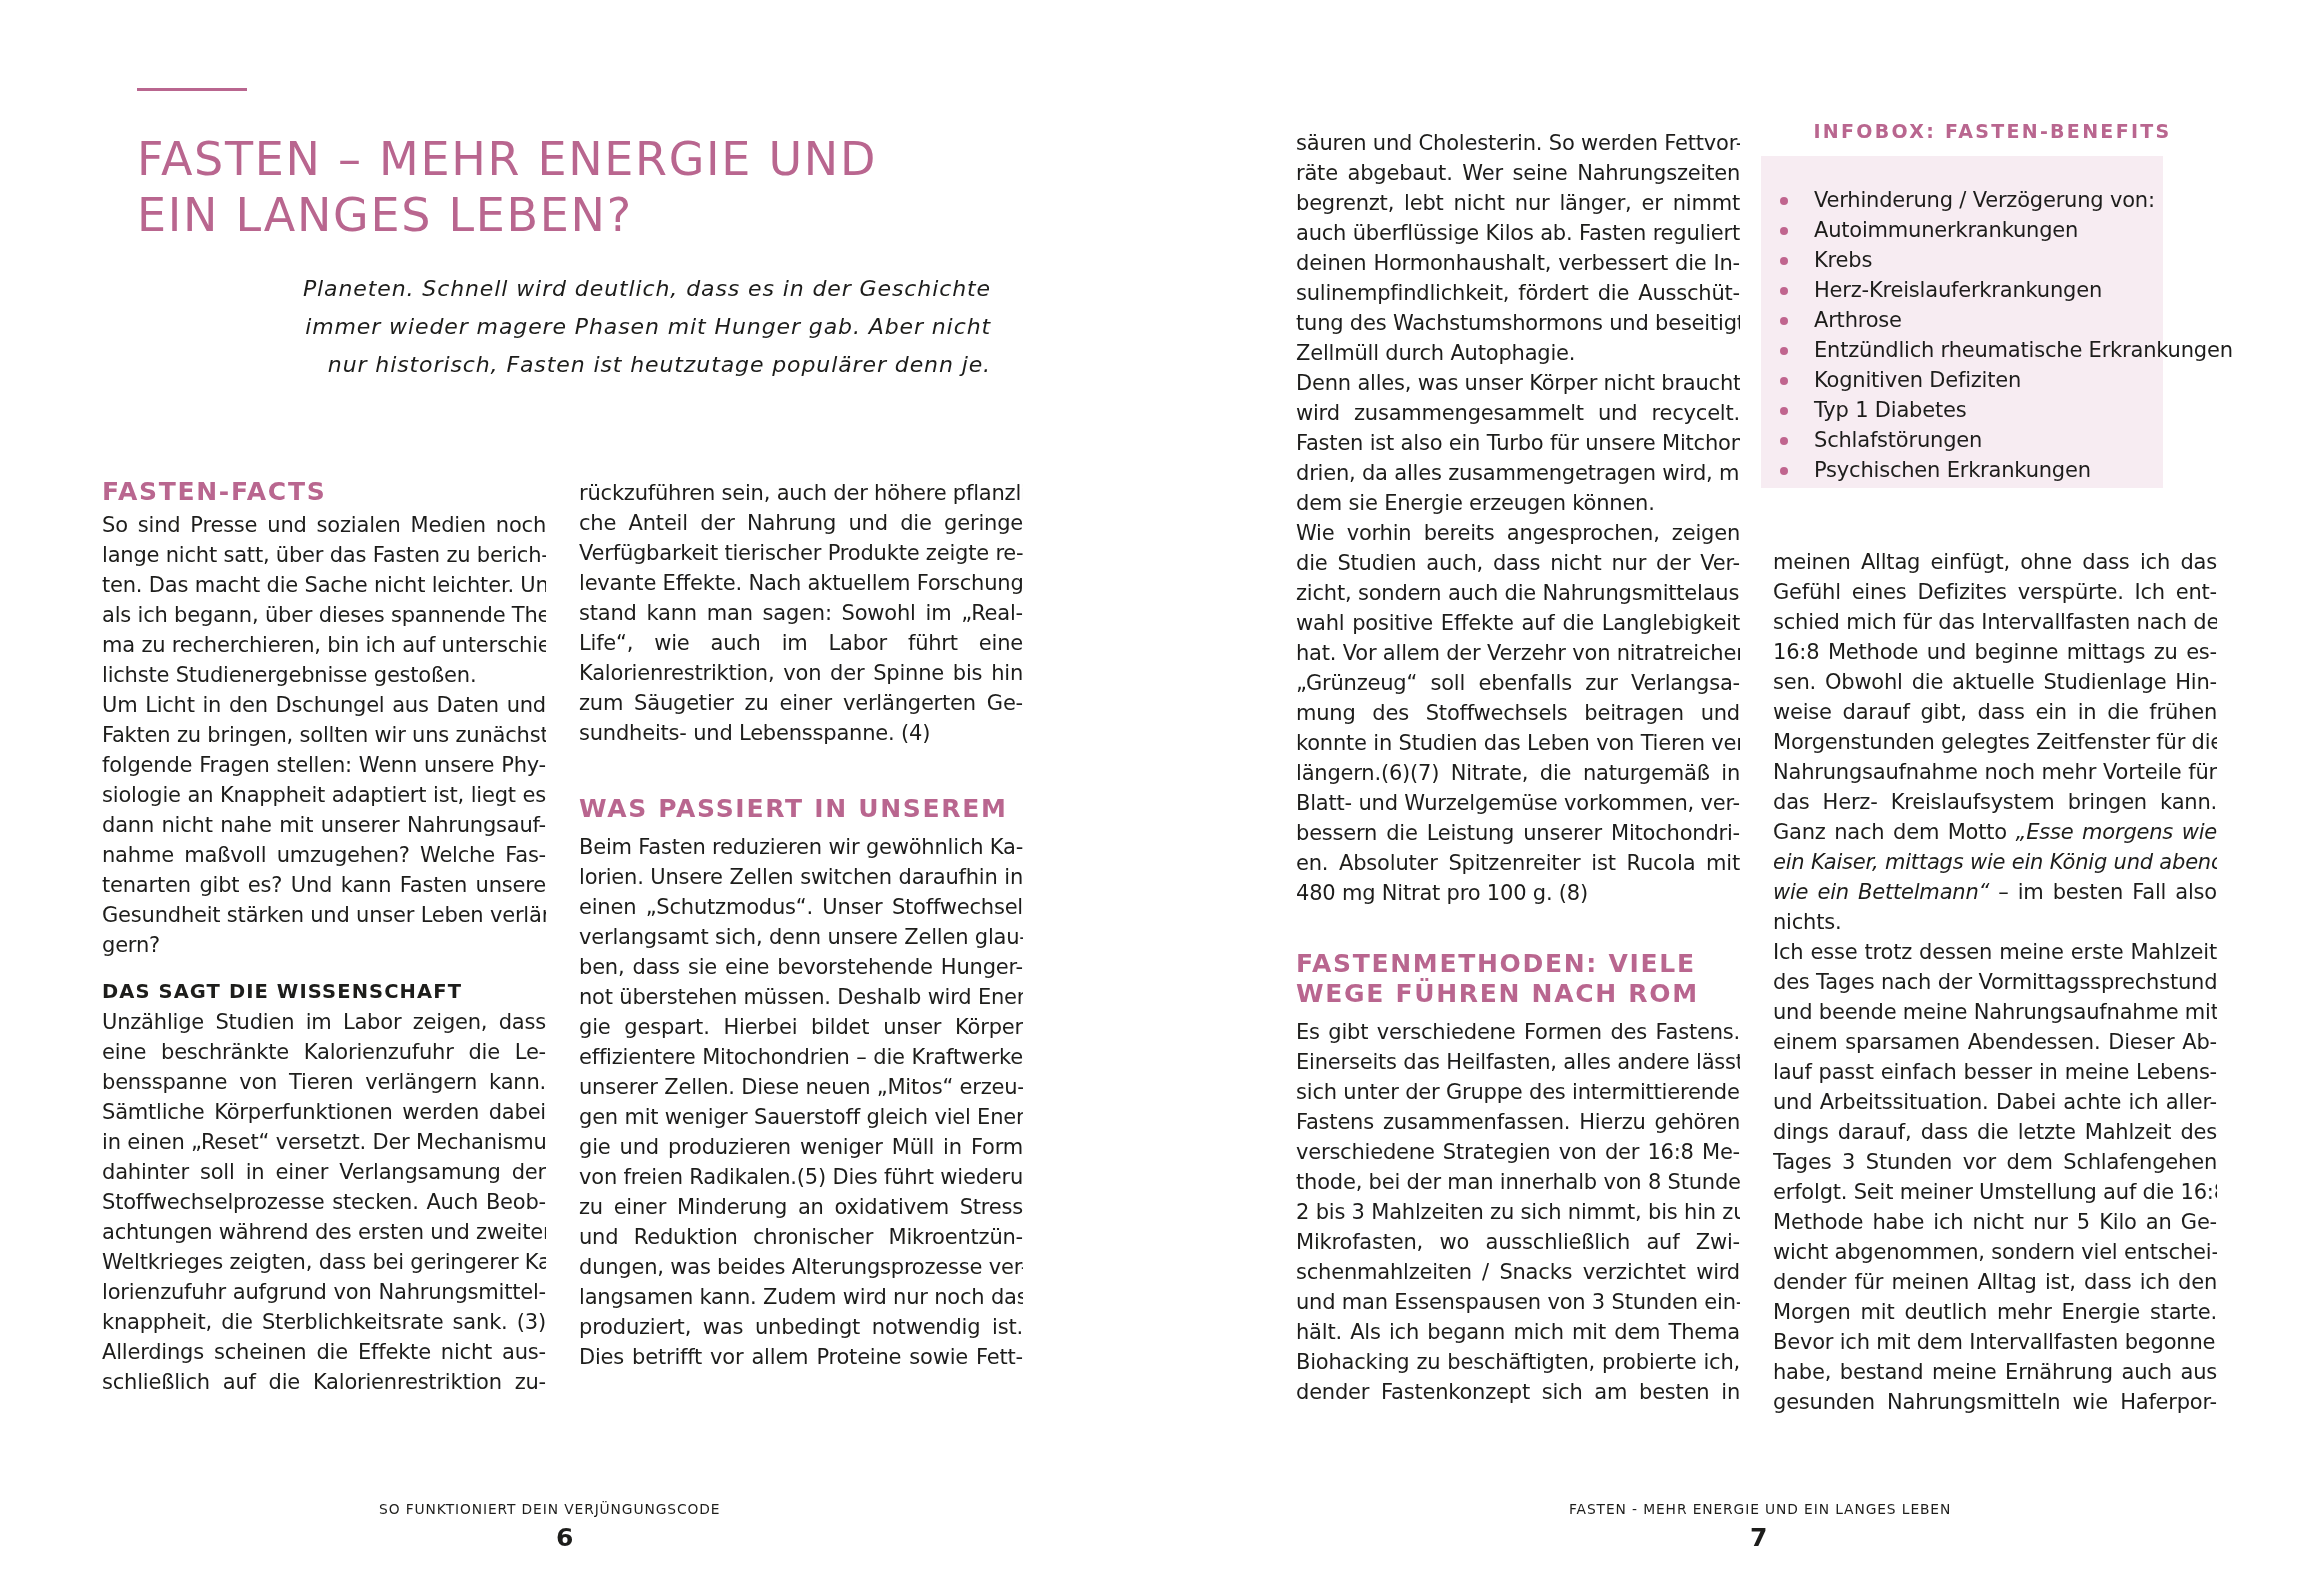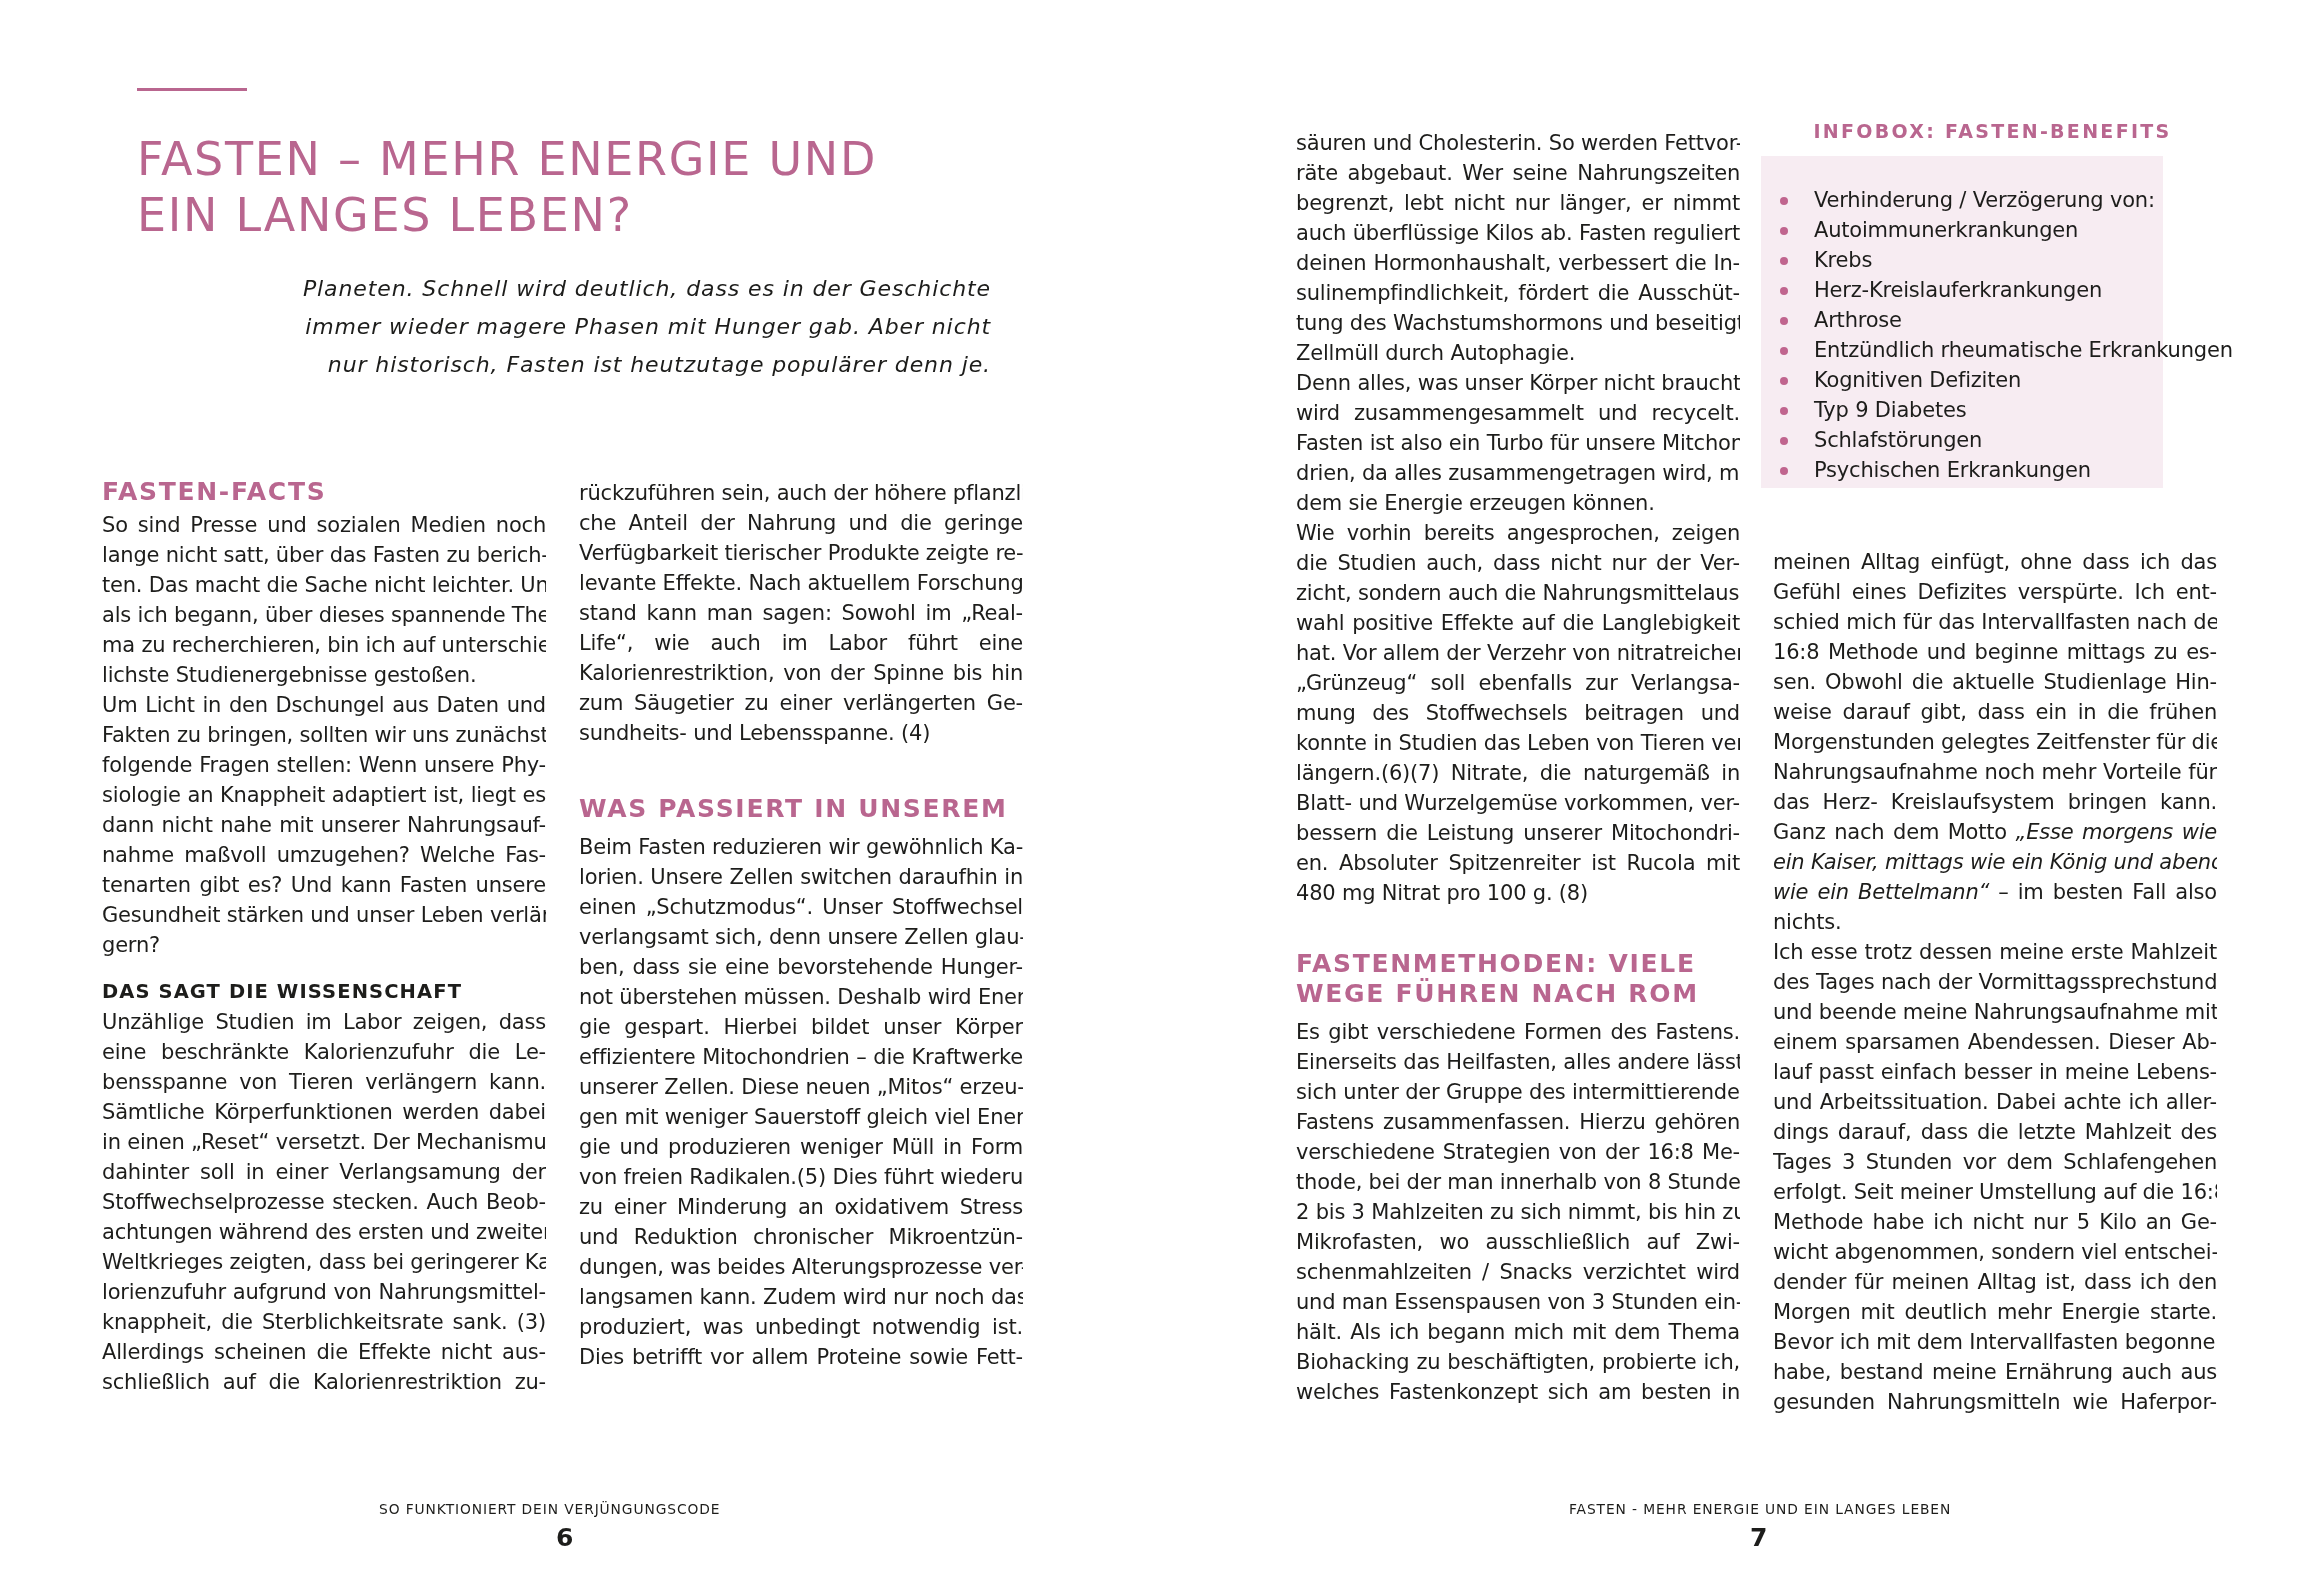--- a/index.html
+++ b/index.html
@@ -178,35 +178,35 @@
     <span class="line">sich unter der Gruppe des intermittierenden</span>
     <span class="line">Fastens zusammenfassen. Hierzu gehören</span>
     <span class="line">verschiedene Strategien von der 16:8 Me-</span>
     <span class="line">thode, bei der man innerhalb von 8 Stunden</span>
     <span class="line">2 bis 3 Mahlzeiten zu sich nimmt, bis hin zum</span>
     <span class="line">Mikrofasten, wo ausschließlich auf Zwi-</span>
     <span class="line">schenmahlzeiten / Snacks verzichtet wird</span>
     <span class="line">und man Essenspausen von 3 Stunden ein-</span>
     <span class="line">hält. Als ich begann mich mit dem Thema</span>
     <span class="line">Biohacking zu beschäftigten, probierte ich,</span>
-    <span class="line">welches Fastenkonzept sich am besten in</span>
+    <span class="line">dender Fastenkonzept sich am besten in</span>
   </div>
 </div>
 
 <p class="infobox-title">INFOBOX: FASTEN-BENEFITS</p>
 <div class="infobox">
   <ul>
     <li><span class="bullet"></span><span>Verhinderung / Verzögerung von:</span></li>
     <li><span class="bullet"></span><span>Autoimmunerkrankungen</span></li>
     <li><span class="bullet"></span><span>Krebs</span></li>
     <li><span class="bullet"></span><span>Herz-Kreislauferkrankungen</span></li>
     <li><span class="bullet"></span><span>Arthrose</span></li>
     <li><span class="bullet"></span><span>Entzündlich rheumatische Erkrankungen</span></li>
     <li><span class="bullet"></span><span>Kognitiven Defiziten</span></li>
-    <li><span class="bullet"></span><span>Typ 9 Diabetes</span></li>
+    <li><span class="bullet"></span><span>Typ 1 Diabetes</span></li>
     <li><span class="bullet"></span><span>Schlafstörungen</span></li>
     <li><span class="bullet"></span><span>Psychischen Erkrankungen</span></li>
   </ul>
 </div>
 
 <div class="col" style="left:1773px; top:547px;">
   <div class="body">
     <span class="line">meinen Alltag einfügt, ohne dass ich das</span>
     <span class="line">Gefühl eines Defizites verspürte. Ich ent-</span>
     <span class="line">schied mich für das Intervallfasten nach der</span>

